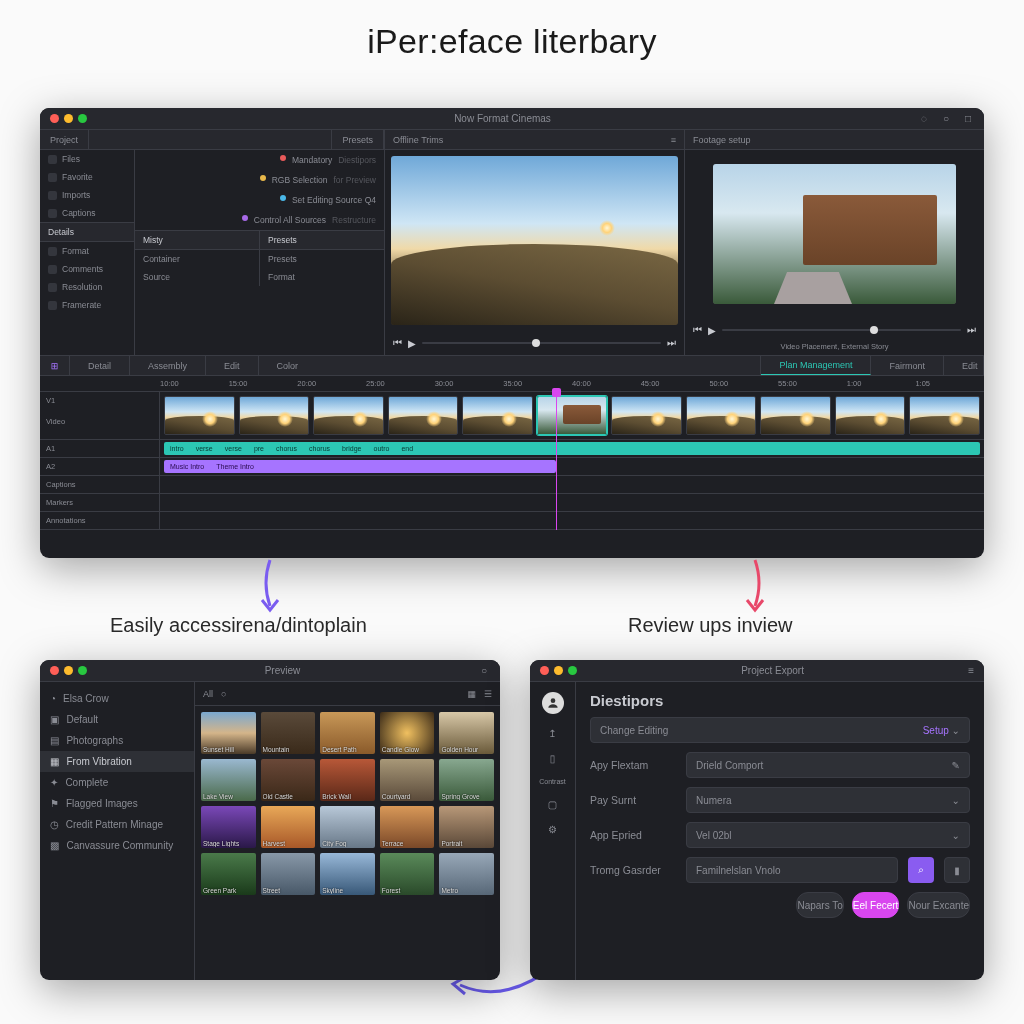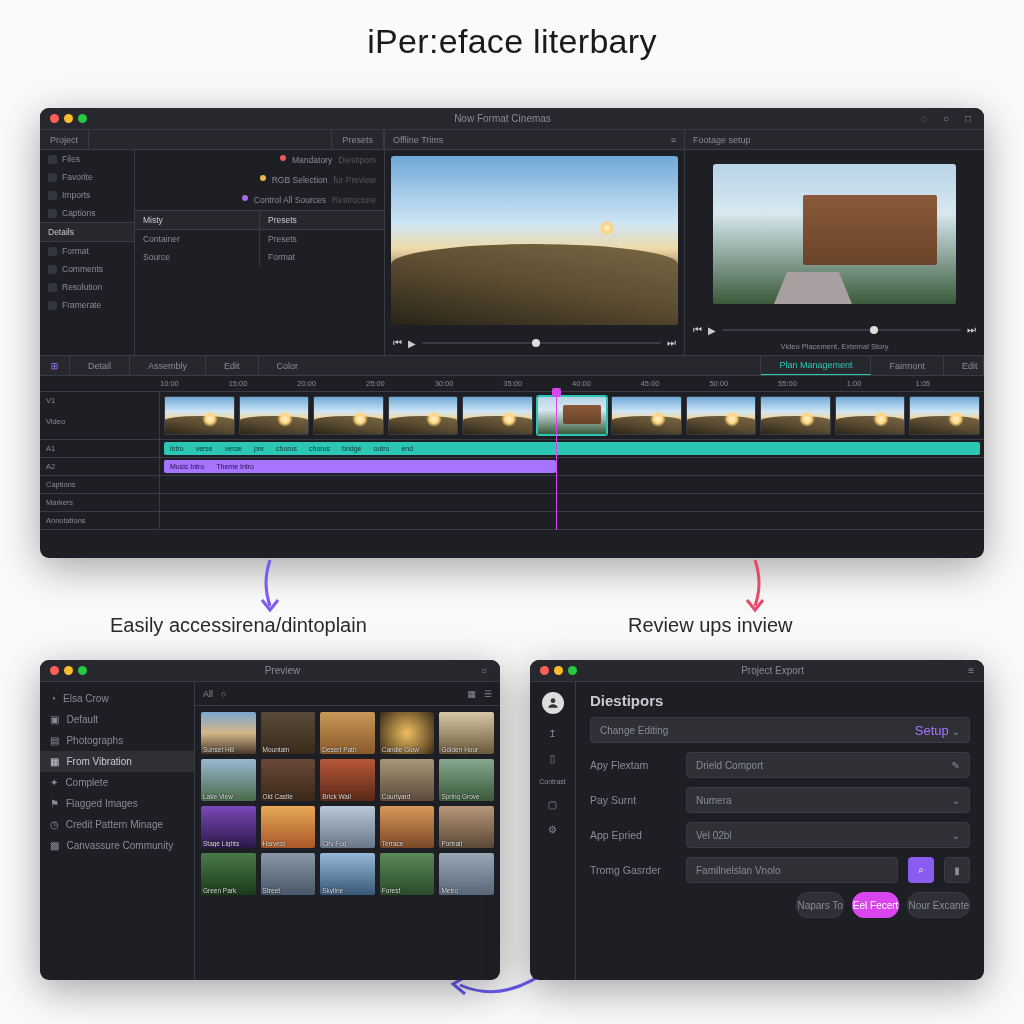--- a/index.html
+++ b/index.html
@@ -93,21 +93,21 @@
   .set{position:absolute;left:530px;top:660px;width:454px;height:320px;}
   .set-body{display:flex;height:calc(100% - 22px);}
   .set-side{width:46px;border-right:1px solid var(--line);display:flex;flex-direction:column;align-items:center;padding:10px 0;gap:14px;color:var(--text-dim);}
   .set-side .av{width:22px;height:22px;border-radius:50%;background:#ddd;display:flex;align-items:center;justify-content:center;color:#333;}
   .set-main{flex:1;padding:10px 14px;}
   .set-title{font-size:15px;font-weight:600;margin-bottom:8px;}
   .field{display:flex;align-items:center;gap:10px;margin-bottom:9px;}
   .field label{width:86px;font-size:10.5px;color:var(--text-dim);}
   .inp{flex:1;height:26px;background:var(--bg3);border:1px solid var(--line);border-radius:4px;padding:10px 9px;font-size:10px;color:var(--text-dim);display:flex;align-items:center;justify-content:space-between;}
   .inp .chev{color:var(--text-dim);}
-  .sel-pill{font-size:13px;color:var(--purple2);}
+  .sel-pill{font-size:10px;color:var(--purple2);}
   .btns{display:flex;gap:8px;justify-content:flex-end;margin-top:8px;}
   .btn{height:26px;padding:0 0;border-radius:12px;font-size:10px;display:flex;align-items:center;border:1px solid var(--line);background:var(--bg3);color:var(--text-dim);}
   .btn.pk{background:var(--pink);border-color:var(--pink);color:#fff;}
   .sqbtn{width:26px;height:26px;border-radius:4px;background:var(--purple);display:flex;align-items:center;justify-content:center;color:#fff;}
   .sqbtn.alt{background:var(--bg3);border:1px solid var(--line);color:var(--text-dim);}
   
   .t1{background:linear-gradient(#7aa8d0,#d4b58a,#4a3a28);}
   .t2{background:linear-gradient(#5a4a3a,#3a2a1a);}
   .t3{background:linear-gradient(#c89858,#8a5a2a);}
   .t4{background:radial-gradient(circle,#f0c060,#3a2a18);}
@@ -197,20 +197,24 @@
               <span class="bullet" style="background:#e85a5a"></span>
               <span>Mandatory</span>
               <span style="opacity:.5">Diestipors</span>
             </div>
           <div class="ed-mid-row">
               <span class="bullet" style="background:#e8b84a"></span>
               <span>RGB Selection</span>
               <span style="opacity:.5">for Preview</span>
             </div>
           <div class="ed-mid-row">
+              <span class="bullet" style="background:#4ab8e8"></span>
+              <span>Set Editing Source Q4</span>
+            </div>
+          <div class="ed-mid-row">
               <span class="bullet" style="background:#a86ae8"></span>
               <span>Control All Sources</span>
               <span style="opacity:.5">Restructure</span>
             </div>
           <div class="ed-cols">
             <div class="ed-col">
               <div class="ed-col-h">Misty</div>
               <div class="ed-col-c">Container</div>
               <div class="ed-col-c">Source</div>
             </div>

